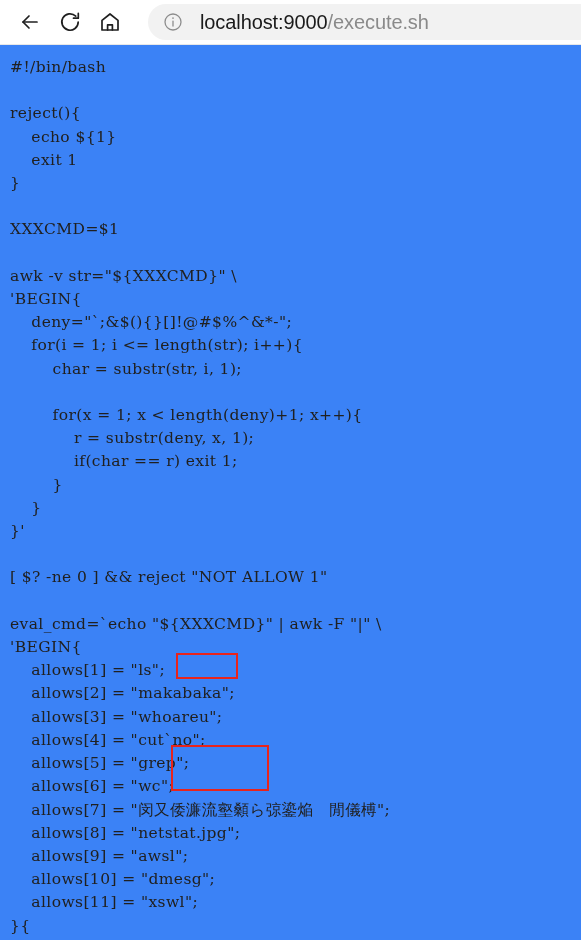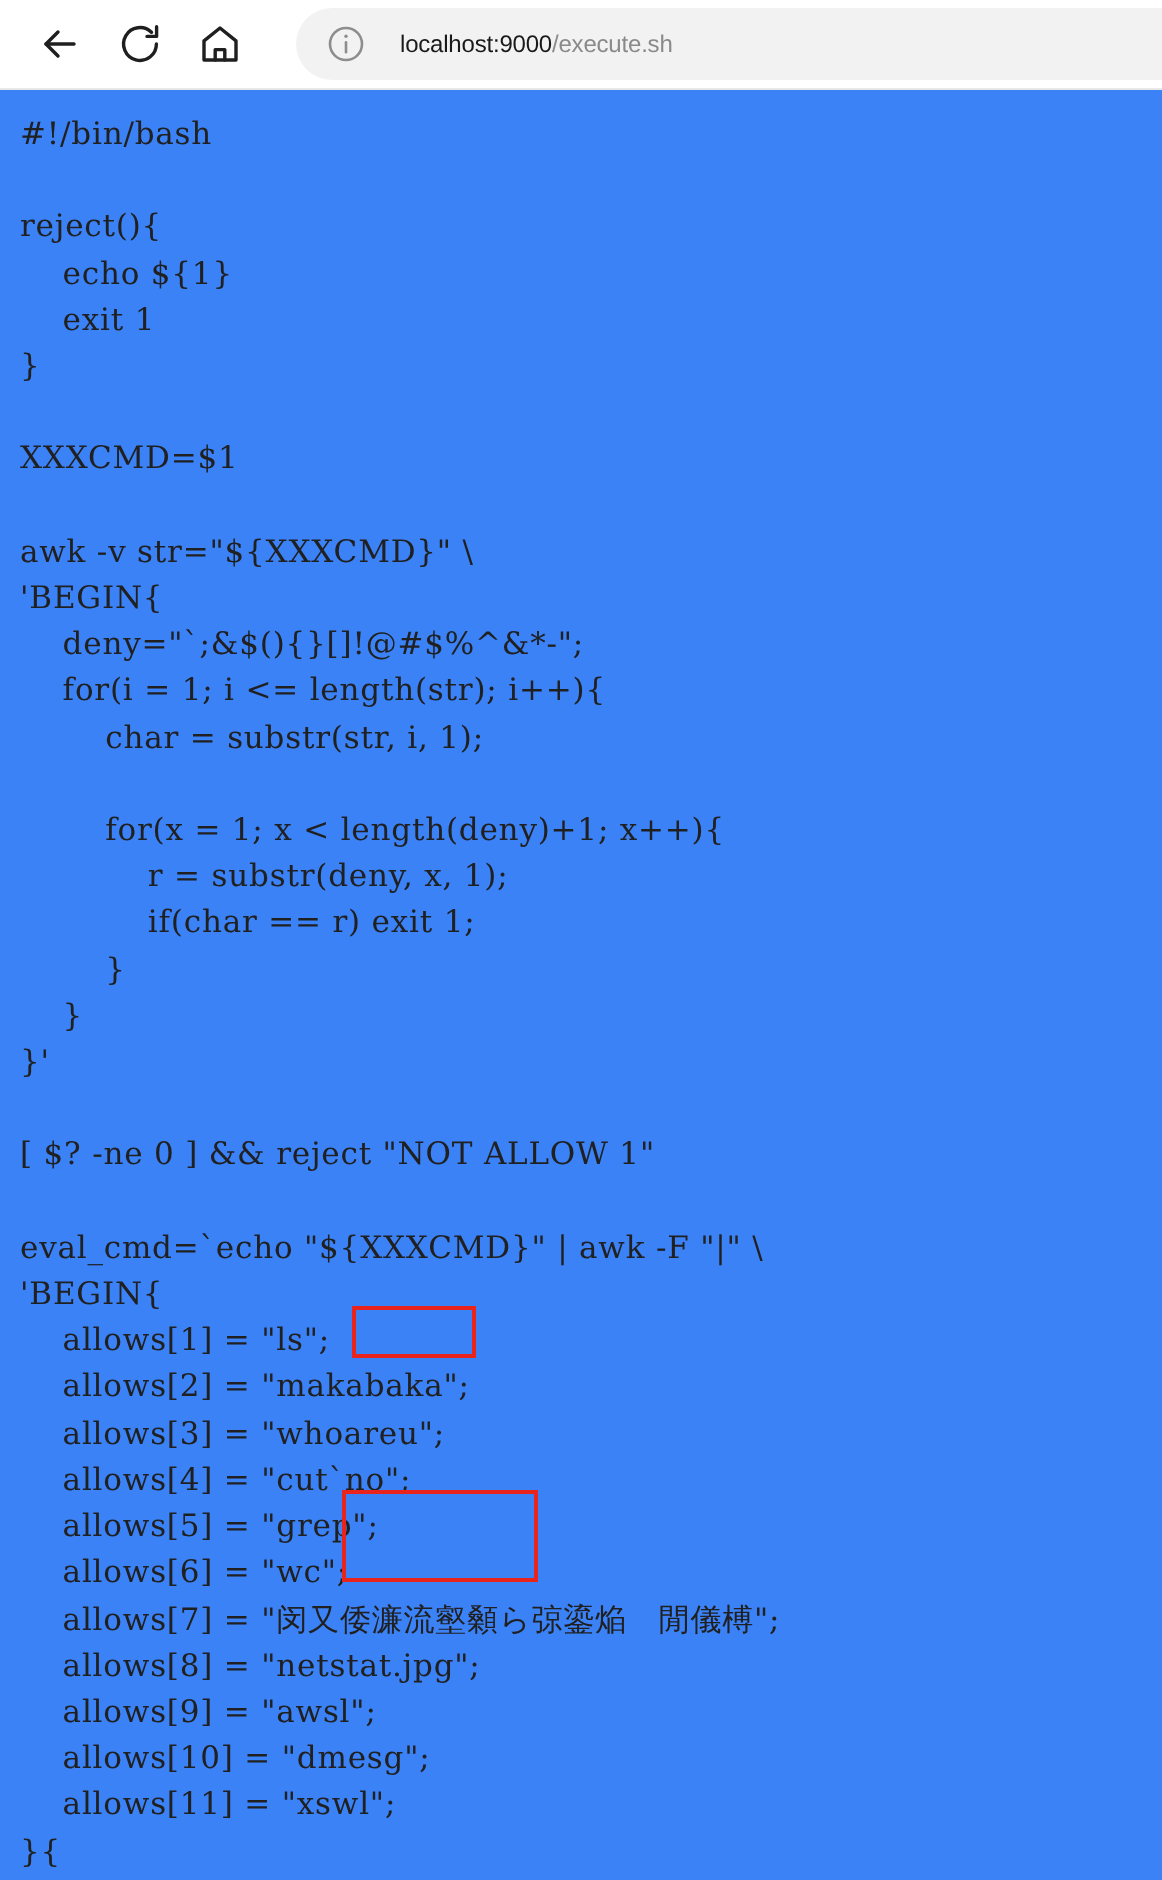--- a/index.html
+++ b/index.html
@@ -54,21 +54,21 @@
   }
   #info-icon {
     width: 22px; height: 22px;
     flex: 0 0 auto;
     display: flex; align-items: center; justify-content: center;
     margin-right: 16px;
     cursor: pointer;
   }
   #url-text {
     font-family: "Liberation Sans", sans-serif;
-    font-size: 12px;
+    font-size: 20px;
     color: #8a8a8a;
     white-space: nowrap;
     letter-spacing: -0.1px;
   }
   #url-text .host { color: #1a1a1a; }
 
   #chrome-divider {
     height: 1px;
     background: #e8e8e8;
     width: 100%;

